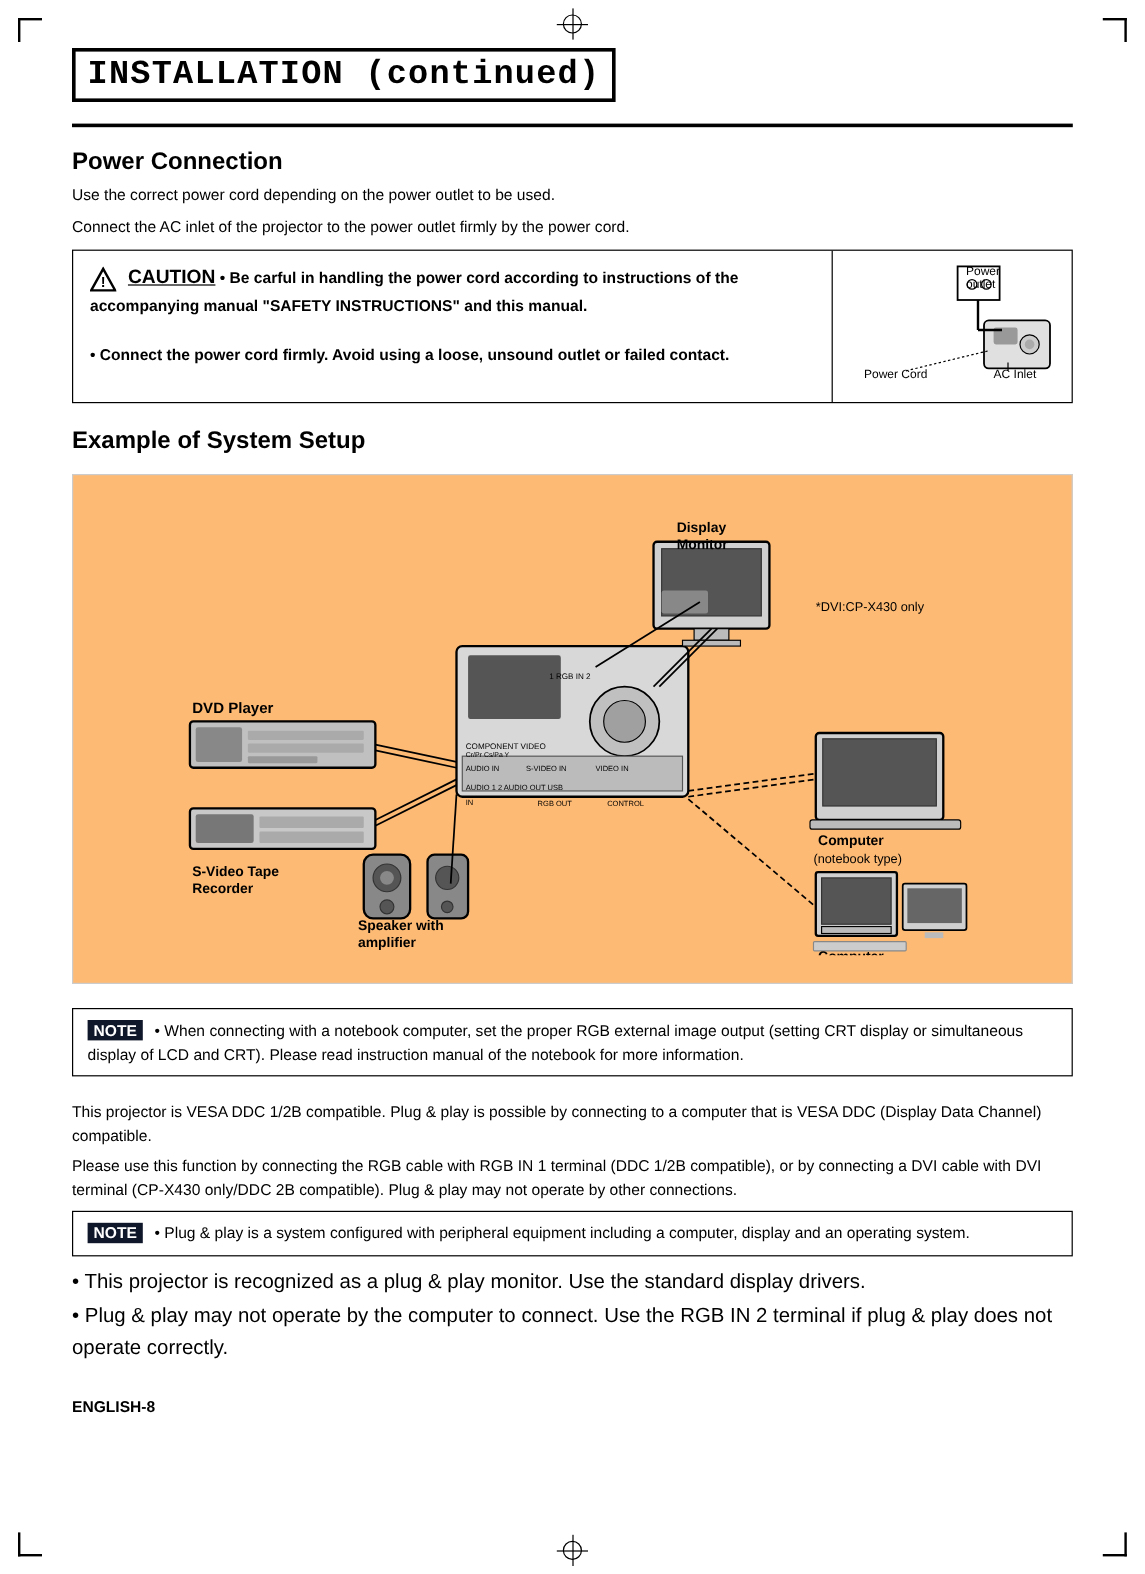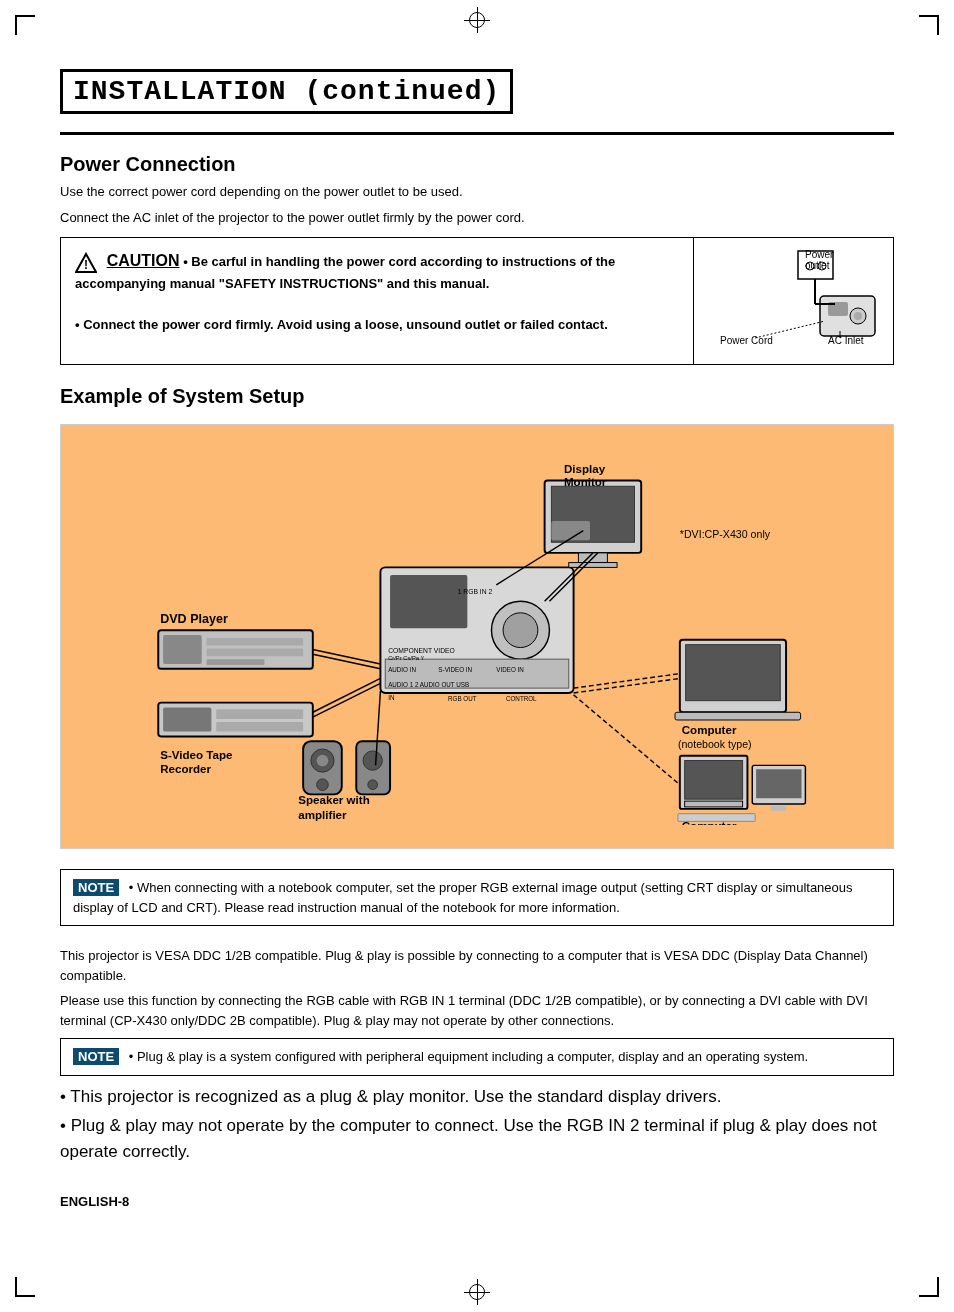--- a/index.html
+++ b/index.html
@@ -55,21 +55,20 @@
     
     .page-title {
       font-size: 28px;
       font-weight: bold;
       font-family: 'Courier New', monospace;
       border: 3px solid #000;
       display: inline-block;
       padding: 4px 10px;
       margin-bottom: 18px;
       letter-spacing: 1px;
-      margin-top: 29px;
     }
 
     .section-divider {
       border: none;
       border-top: 3px solid #000;
       margin-bottom: 18px;
     }
 
     
     .section-title {
@@ -141,21 +140,21 @@
     .note-box {
       border: 1.5px solid #000;
       padding: 8px 12px;
       margin: 8px 0;
       font-size: 13px;
       line-height: 1.5;
     }
     .note-label {
       font-weight: bold;
       font-size: 13px;
-      background: #0c4a6e;
+      background: #0f172a;
       color: #fff;
       padding: 1px 5px;
       margin-right: 6px;
       display: inline;
     }
     .note-text-inline {
       display: inline;
     }
     .note-plain {
       margin: 4px 0;

